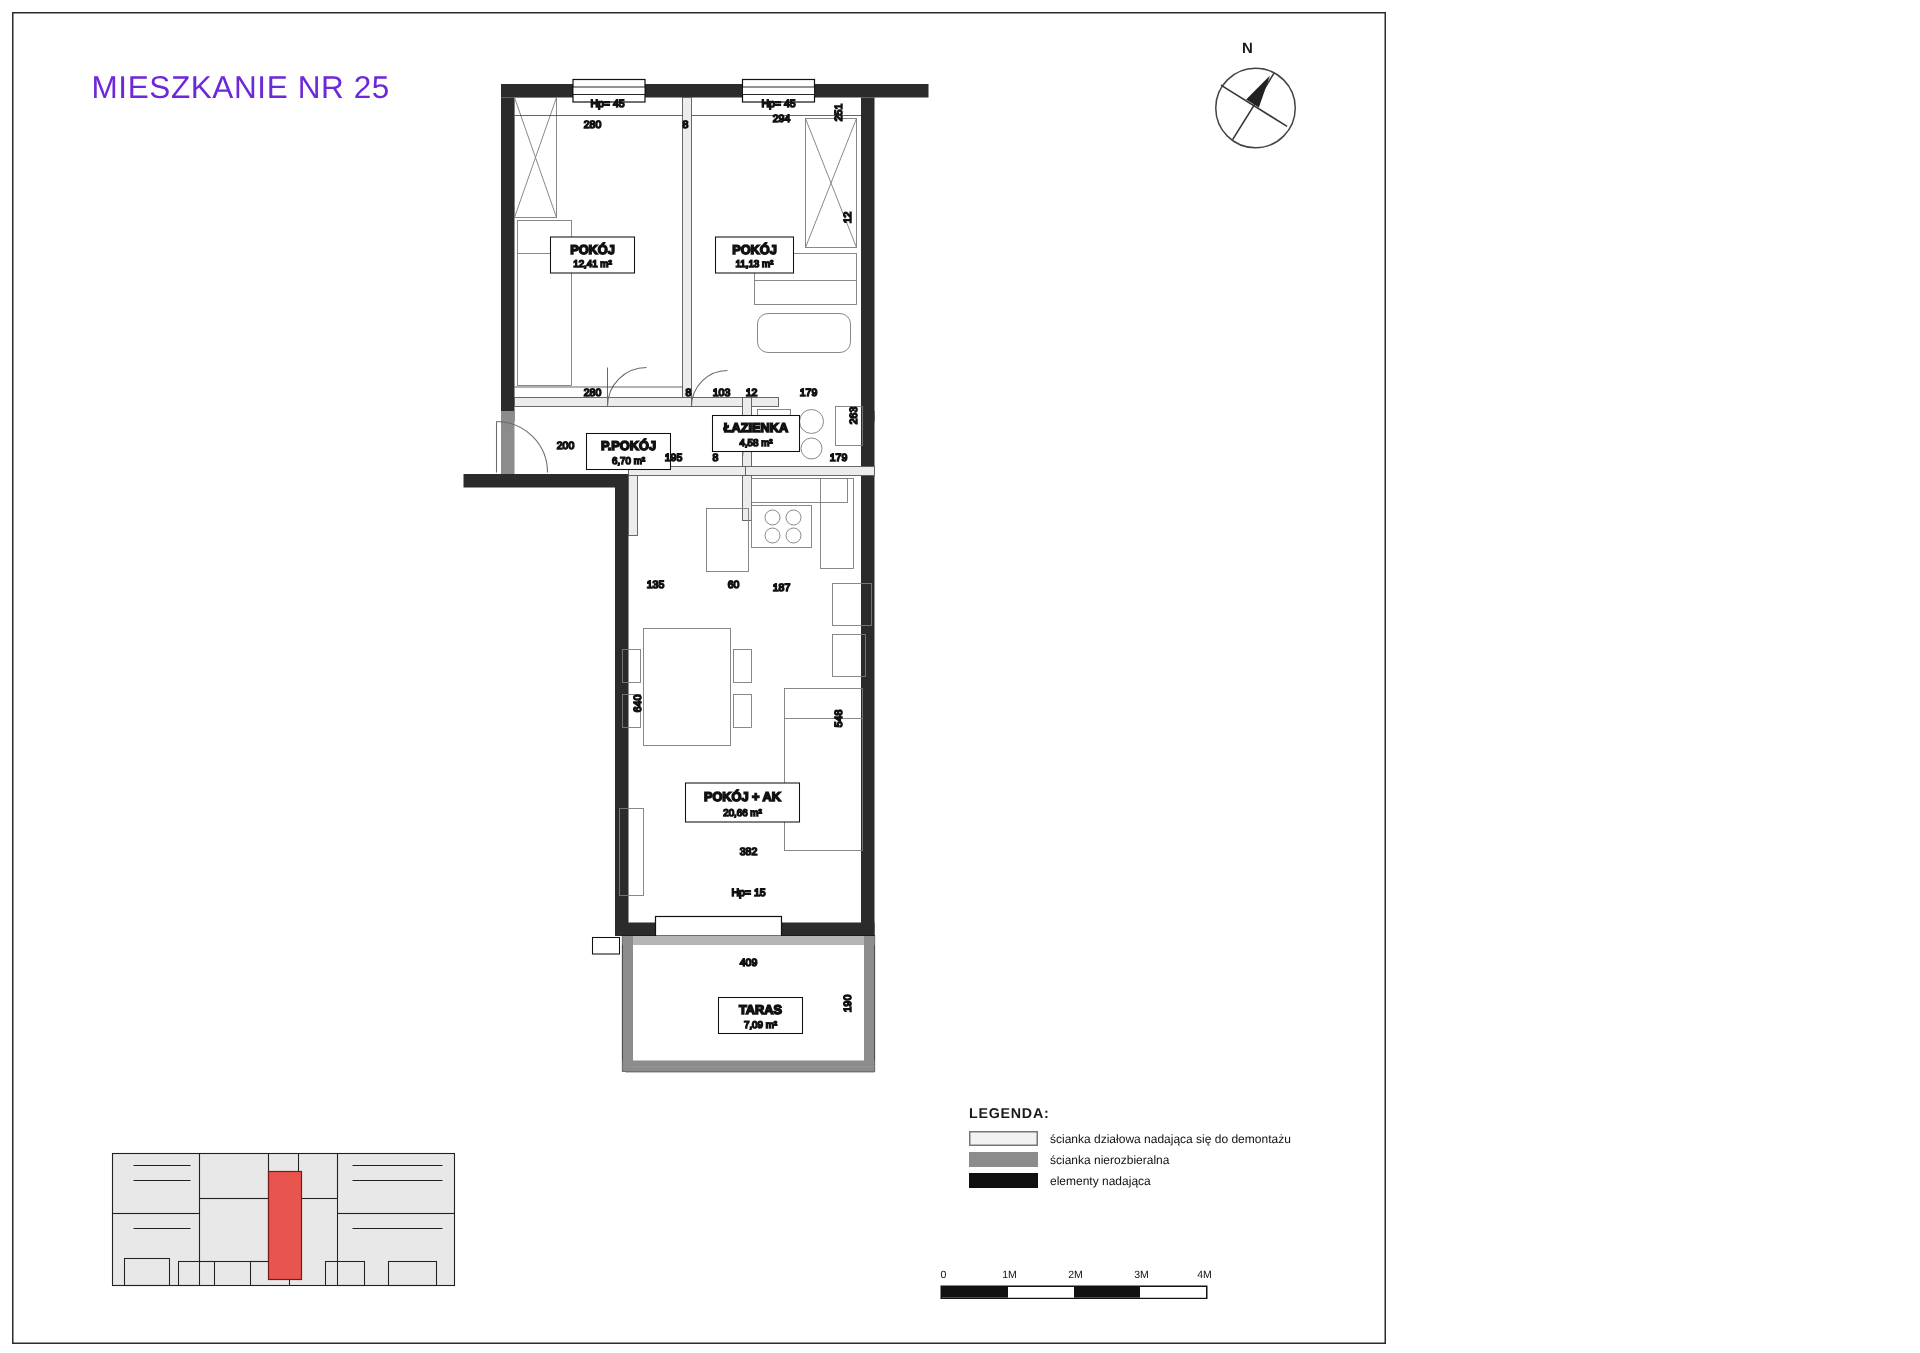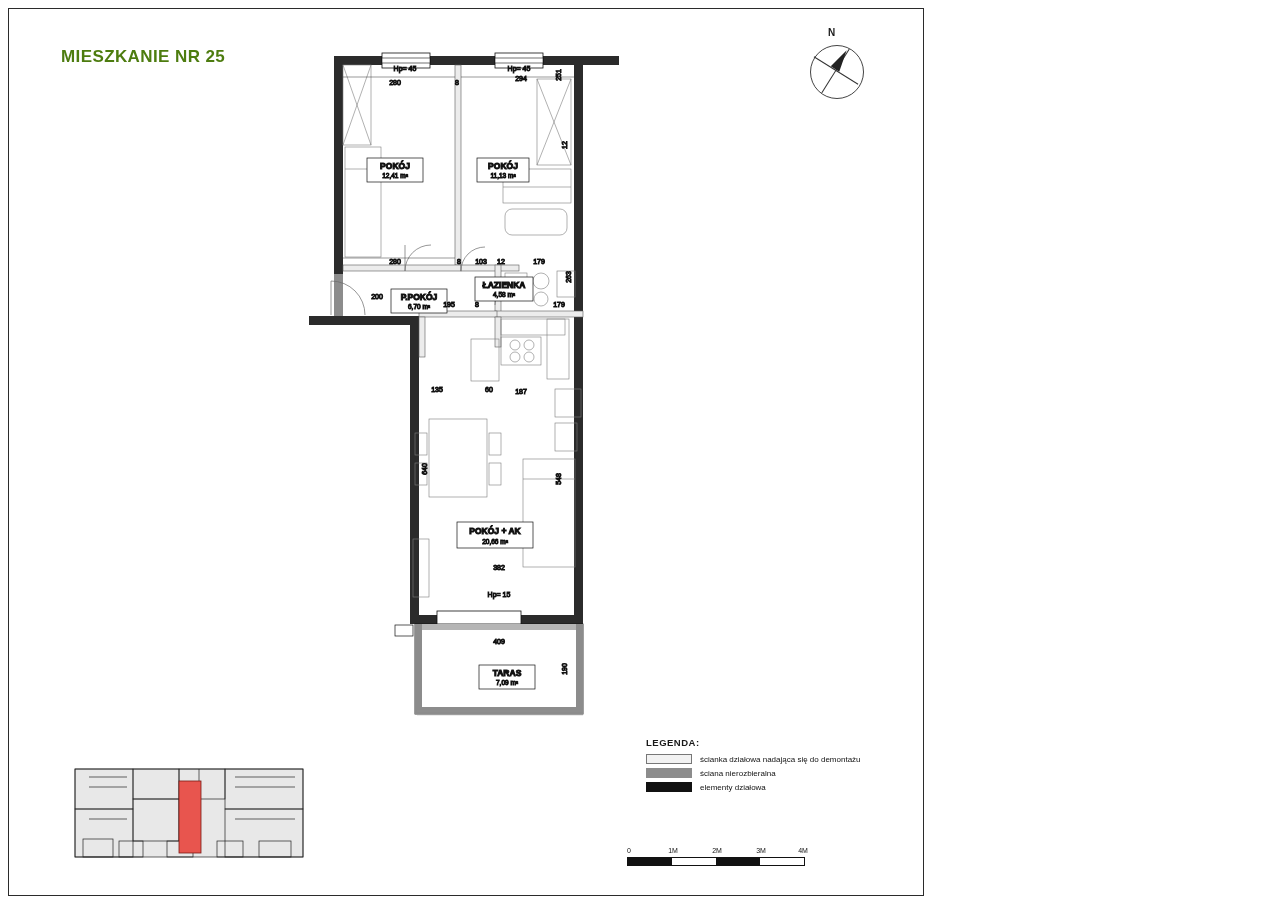--- a/index.html
+++ b/index.html
@@ -1,21 +1,21 @@
 <!DOCTYPE html>
 <html><head>
 <meta charset="utf-8">
 <style>
   html,body{margin:0;padding:0;background:#ffffff;}
   body{width:1280px;height:902px;position:relative;font-family:"Liberation Sans",sans-serif;color:#1a1a1a;overflow:hidden;}
   .page{position:absolute;inset:0;background:#fff;}
 
   
   .sheet{position:absolute;left:8px;top:8px;width:914px;height:886px;border:1px solid #2b2b2b;background:#fff;}
-  .plan-title{position:absolute;left:52px;top:38px;font-size:17px;letter-spacing:.4px;font-weight:700;color:#4d7c0f;}
+  .plan-title{position:absolute;left:52px;top:38px;font-size:21px;letter-spacing:.4px;font-weight:400;color:#6d28d9;}
 
   
   .compass{position:absolute;left:793px;top:18px;width:72px;height:72px;}
   .compass .circ{position:absolute;left:8px;top:18px;width:52px;height:52px;border:1px solid #444;border-radius:50%;}
   .compass .n{position:absolute;left:26px;top:0px;font-size:10px;font-weight:700;}
   .compass .needle{position:absolute;left:33px;top:18px;width:1px;height:52px;background:#333;transform:rotate(32deg);transform-origin:50% 50%;}
   .compass .needle2{position:absolute;left:8px;top:43px;width:52px;height:1px;background:#333;transform:rotate(32deg);transform-origin:50% 50%;}
   .compass .tri{position:absolute;left:28px;top:20px;width:0;height:0;border-left:5px solid transparent;border-right:5px solid transparent;border-bottom:22px solid #222;transform:rotate(32deg);transform-origin:50% 100%;}
 
   
@@ -243,25 +243,25 @@
     </div>
 
     <div class="legend">
       <div class="legend-title">LEGENDA:</div>
       <div class="legend-row">
         <span class="swatch sw1"></span>
         <span class="legend-label">ścianka działowa nadająca się do demontażu</span>
       </div>
       <div class="legend-row">
         <span class="swatch sw2"></span>
-        <span class="legend-label">ściana nierozbieralna</span>
+        <span class="legend-label">ścianka nierozbieralna</span>
       </div>
       <div class="legend-row">
         <span class="swatch sw3"></span>
-        <span class="legend-label">elementy działowa</span>
+        <span class="legend-label">elementy nadająca</span>
       </div>
     </div>
 
     <div class="scalebar">
       <div class="sb-ticks">
         <span style="left:2px">0</span>
         <span style="left:46px">1M</span>
         <span style="left:90px">2M</span>
         <span style="left:134px">3M</span>
         <span style="left:176px">4M</span>

